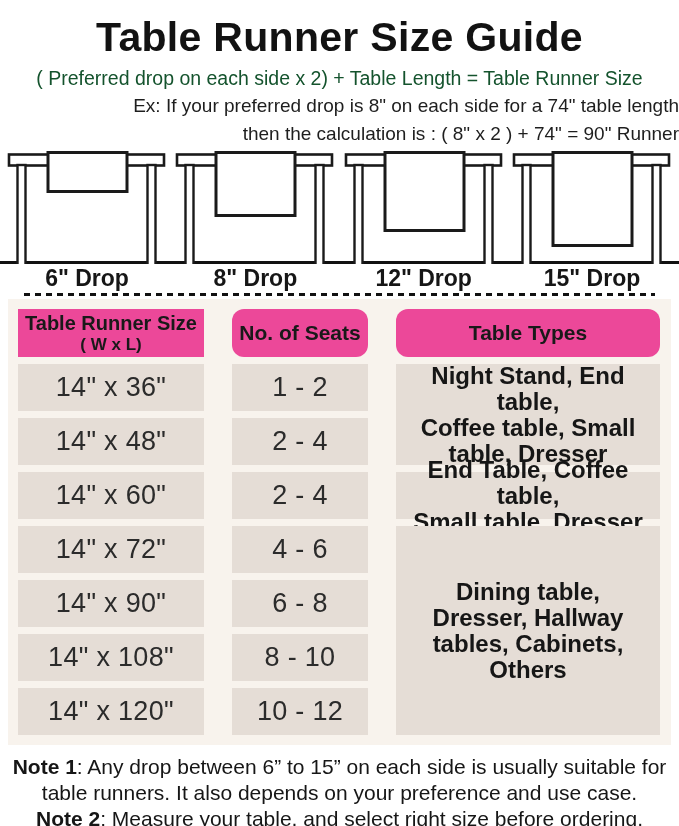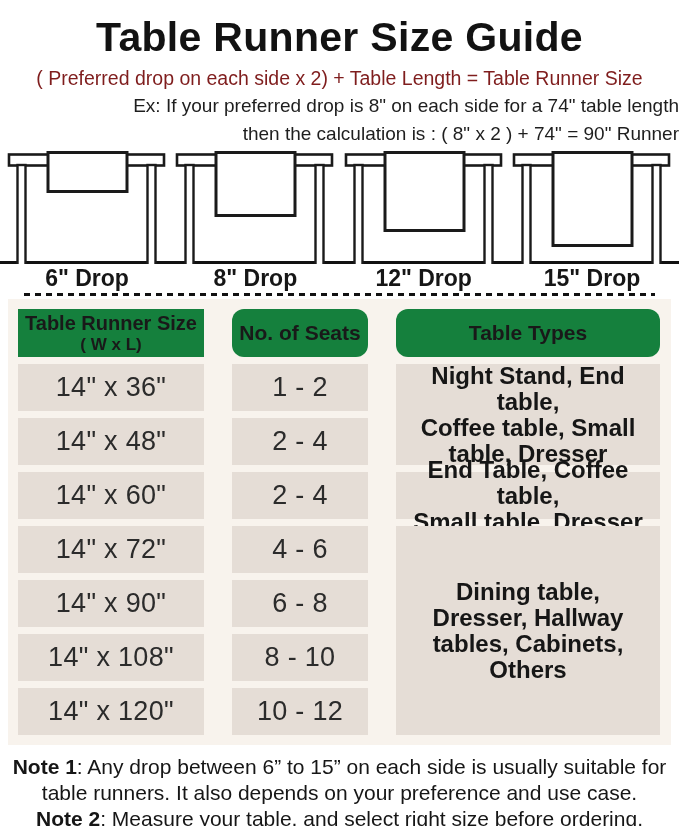--- a/index.html
+++ b/index.html
@@ -7,21 +7,21 @@
   body {
     width:679px; height:826px; overflow:hidden;
     background:#ffffff; color:#1a1a1a;
     font-family:"Liberation Sans", sans-serif;
   }
   .title {
     margin:0; padding-top:14px; text-align:center;
     font-size:41px; font-weight:bold; line-height:46px;
     letter-spacing:0.3px; color:#121212;
   }
-  .formula { margin:4px 0 0; text-align:center; font-size:19.5px; line-height:28px; color:#7f1d1d; }
+  .formula { margin:4px 0 0; text-align:center; font-size:19.5px; line-height:28px; color:#14532d; }
   .ex      { margin:0; text-align:right; font-size:19px; line-height:28px; color:#1e1e1e; }
 
   .diagrams { display:flex; justify-content:space-between; padding:3px 7px 0; height:113px; }
   .diagram  { width:160px; height:113px; }
   .tbl-top, .tbl-leg, .tbl-runner { fill:#ffffff; stroke:#1a1a1a; }
   .tbl-top    { stroke-width:2.6; }
   .tbl-leg    { stroke-width:2.4; }
   .tbl-runner { stroke-width:3; }
 
   .ground-line { border-top:3px solid #111; }
@@ -31,21 +31,21 @@
     background:repeating-linear-gradient(90deg,#111 0 6px,transparent 6px 11px); }
 
   .panel {
     margin:3px 8px 0; background:#f8f3ed; padding:10px;
     display:grid;
     grid-template-columns:186px 136px 264px;
     grid-template-rows:48px repeat(7, 47px);
     column-gap:28px; row-gap:7px;
   }
   .hdr {
-    background:#15803d; display:flex; flex-direction:column;
+    background:#ec4899; display:flex; flex-direction:column;
     align-items:center; justify-content:center; text-align:center; color:#191919;
   }
   .hdr-line1 { font-weight:bold; font-size:20px; line-height:23px; }
   .hdr-line2 { font-weight:bold; font-size:17px; line-height:19px; }
   .hdr-single { font-weight:bold; font-size:21px; line-height:24px;border-radius:12px; }
   .cell {
     background:#e5ddd6; display:flex; align-items:center; justify-content:center;
     font-size:27px; color:#2b2b2b; letter-spacing:0.3px;
   }
   .types {

